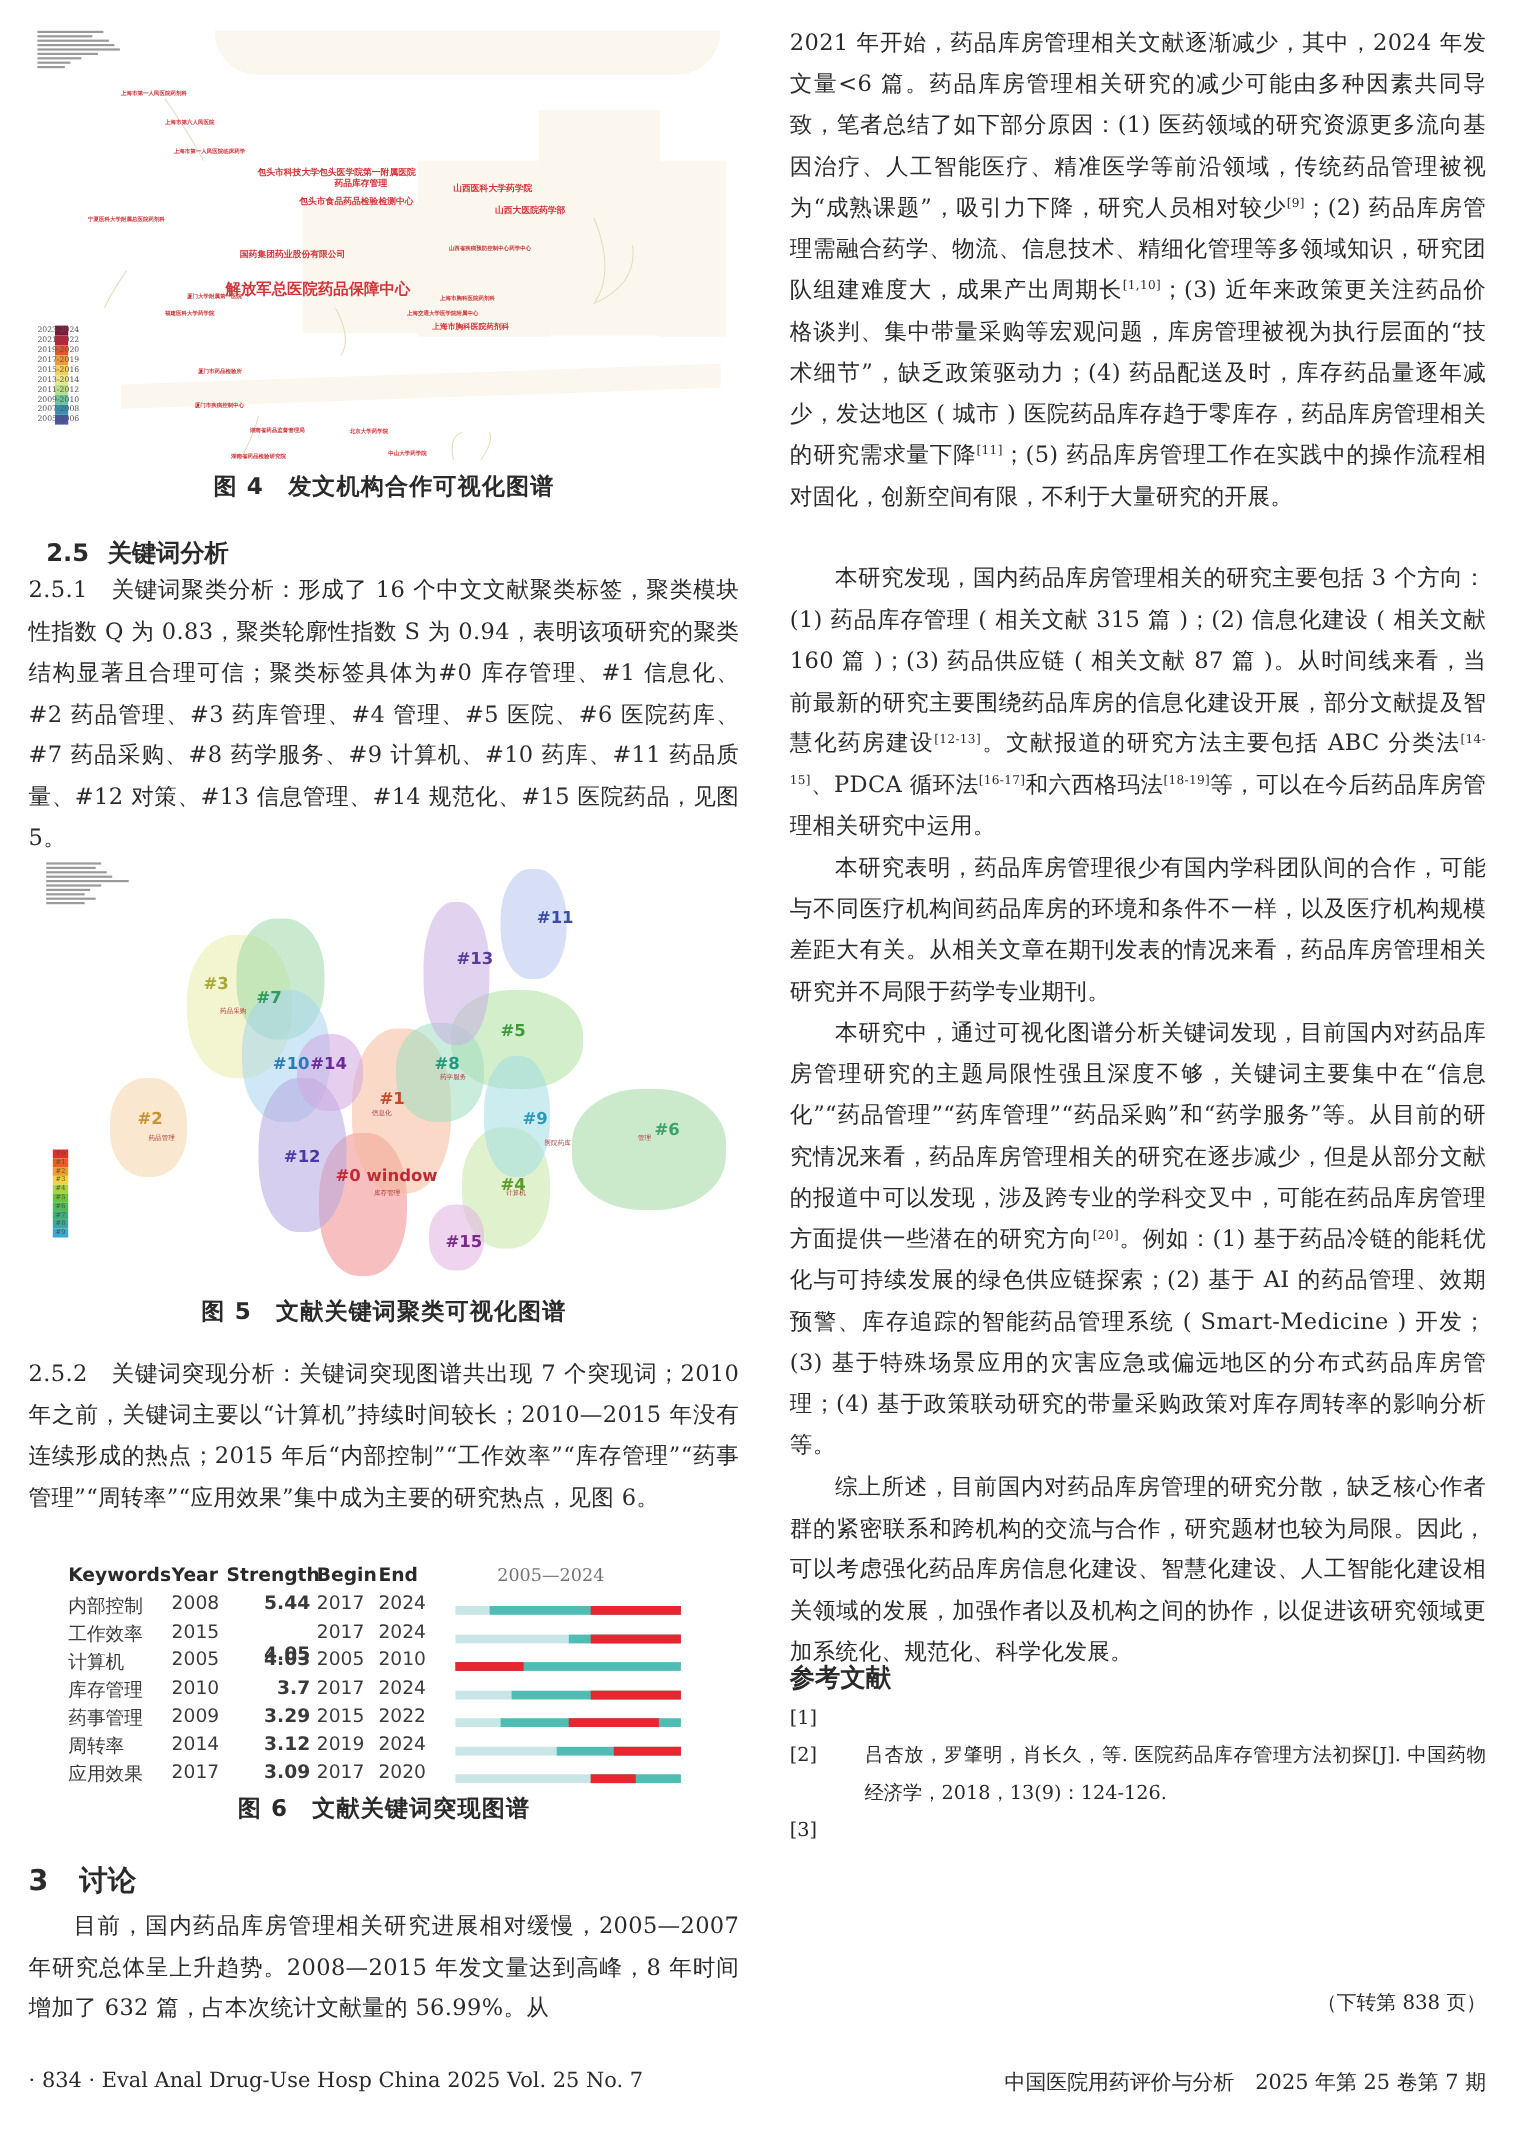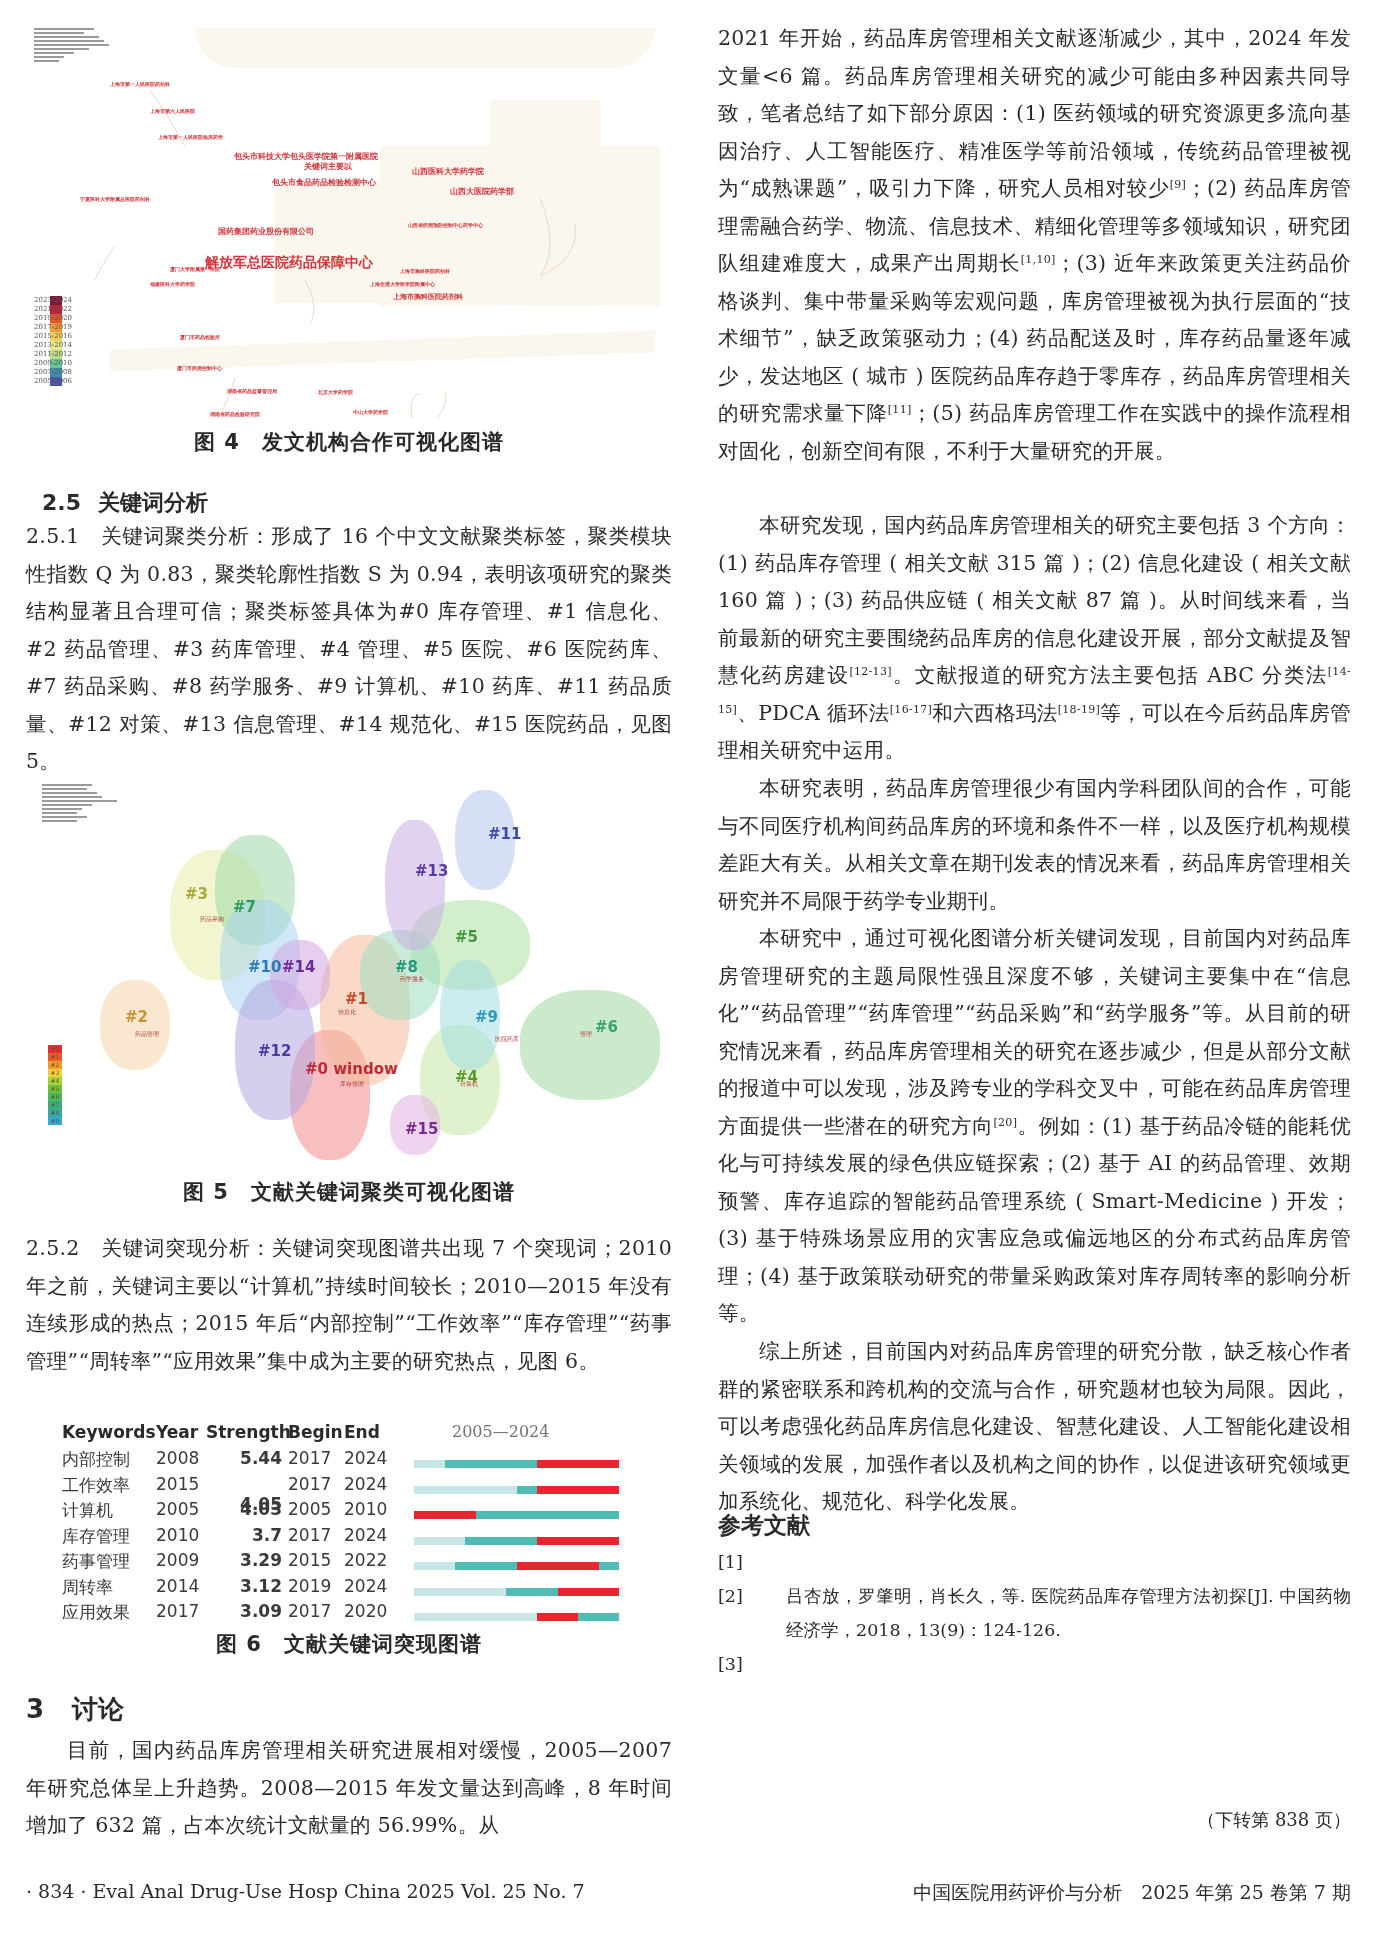--- a/index.html
+++ b/index.html
@@ -78,21 +78,21 @@
       <path d="M95 228 Q80 250 75 262" stroke="#e8dcc0" fill="none"></path>
       <path d="M197 402 Q210 380 215 360" stroke="#e8dcc0" fill="none"></path>
       <path d="M395 410 Q385 380 400 375" stroke="#e8dcc0" fill="none"></path>
       <path d="M410 410 Q430 385 425 375" stroke="#e8dcc0" fill="none"></path>
     </svg>
 
     <span class="org-label" style="left:90px;top:63px;font-size:5px;">上海市第一人民医院药剂科</span>
     <span class="org-label" style="left:130px;top:90px;font-size:5px;">上海市第六人民医院</span>
     <span class="org-label" style="left:138px;top:116px;font-size:5px;">上海市第一人民医院临床药学</span>
     <span class="org-label" style="left:214px;top:133px;font-size:8px;">包头市科技大学包头医学院第一附属医院</span>
-    <span class="org-label" style="left:284px;top:143px;font-size:8px;">关键词主要以</span>
+    <span class="org-label" style="left:284px;top:143px;font-size:8px;">药品库存管理</span>
     <span class="org-label" style="left:252px;top:159px;font-size:8px;">包头市食品药品检验检测中心</span>
     <span class="org-label" style="left:392px;top:148px;font-size:8px;">山西医科大学药学院</span>
     <span class="org-label" style="left:430px;top:168px;font-size:8px;">山西大医院药学部</span>
     <span class="org-label" style="left:388px;top:204px;font-size:5px;">山西省疾病预防控制中心药学中心</span>
     <span class="org-label" style="left:60px;top:178px;font-size:5px;">宁夏医科大学附属总医院药剂科</span>
     <span class="org-label" style="left:198px;top:208px;font-size:8px;text-align:right;">国药集团药业股份有限公司</span>
     <span class="org-label" style="left:185px;top:236px;font-size:14px;">解放军总医院药品保障中心</span>
     <span class="org-label" style="left:150px;top:248px;font-size:5px;">厦门大学附属第一医院</span>
     <span class="org-label" style="left:130px;top:263px;font-size:5px;">福建医科大学药学院</span>
     <span class="org-label" style="left:380px;top:250px;font-size:5px;">上海市胸科医院药剂科</span>

